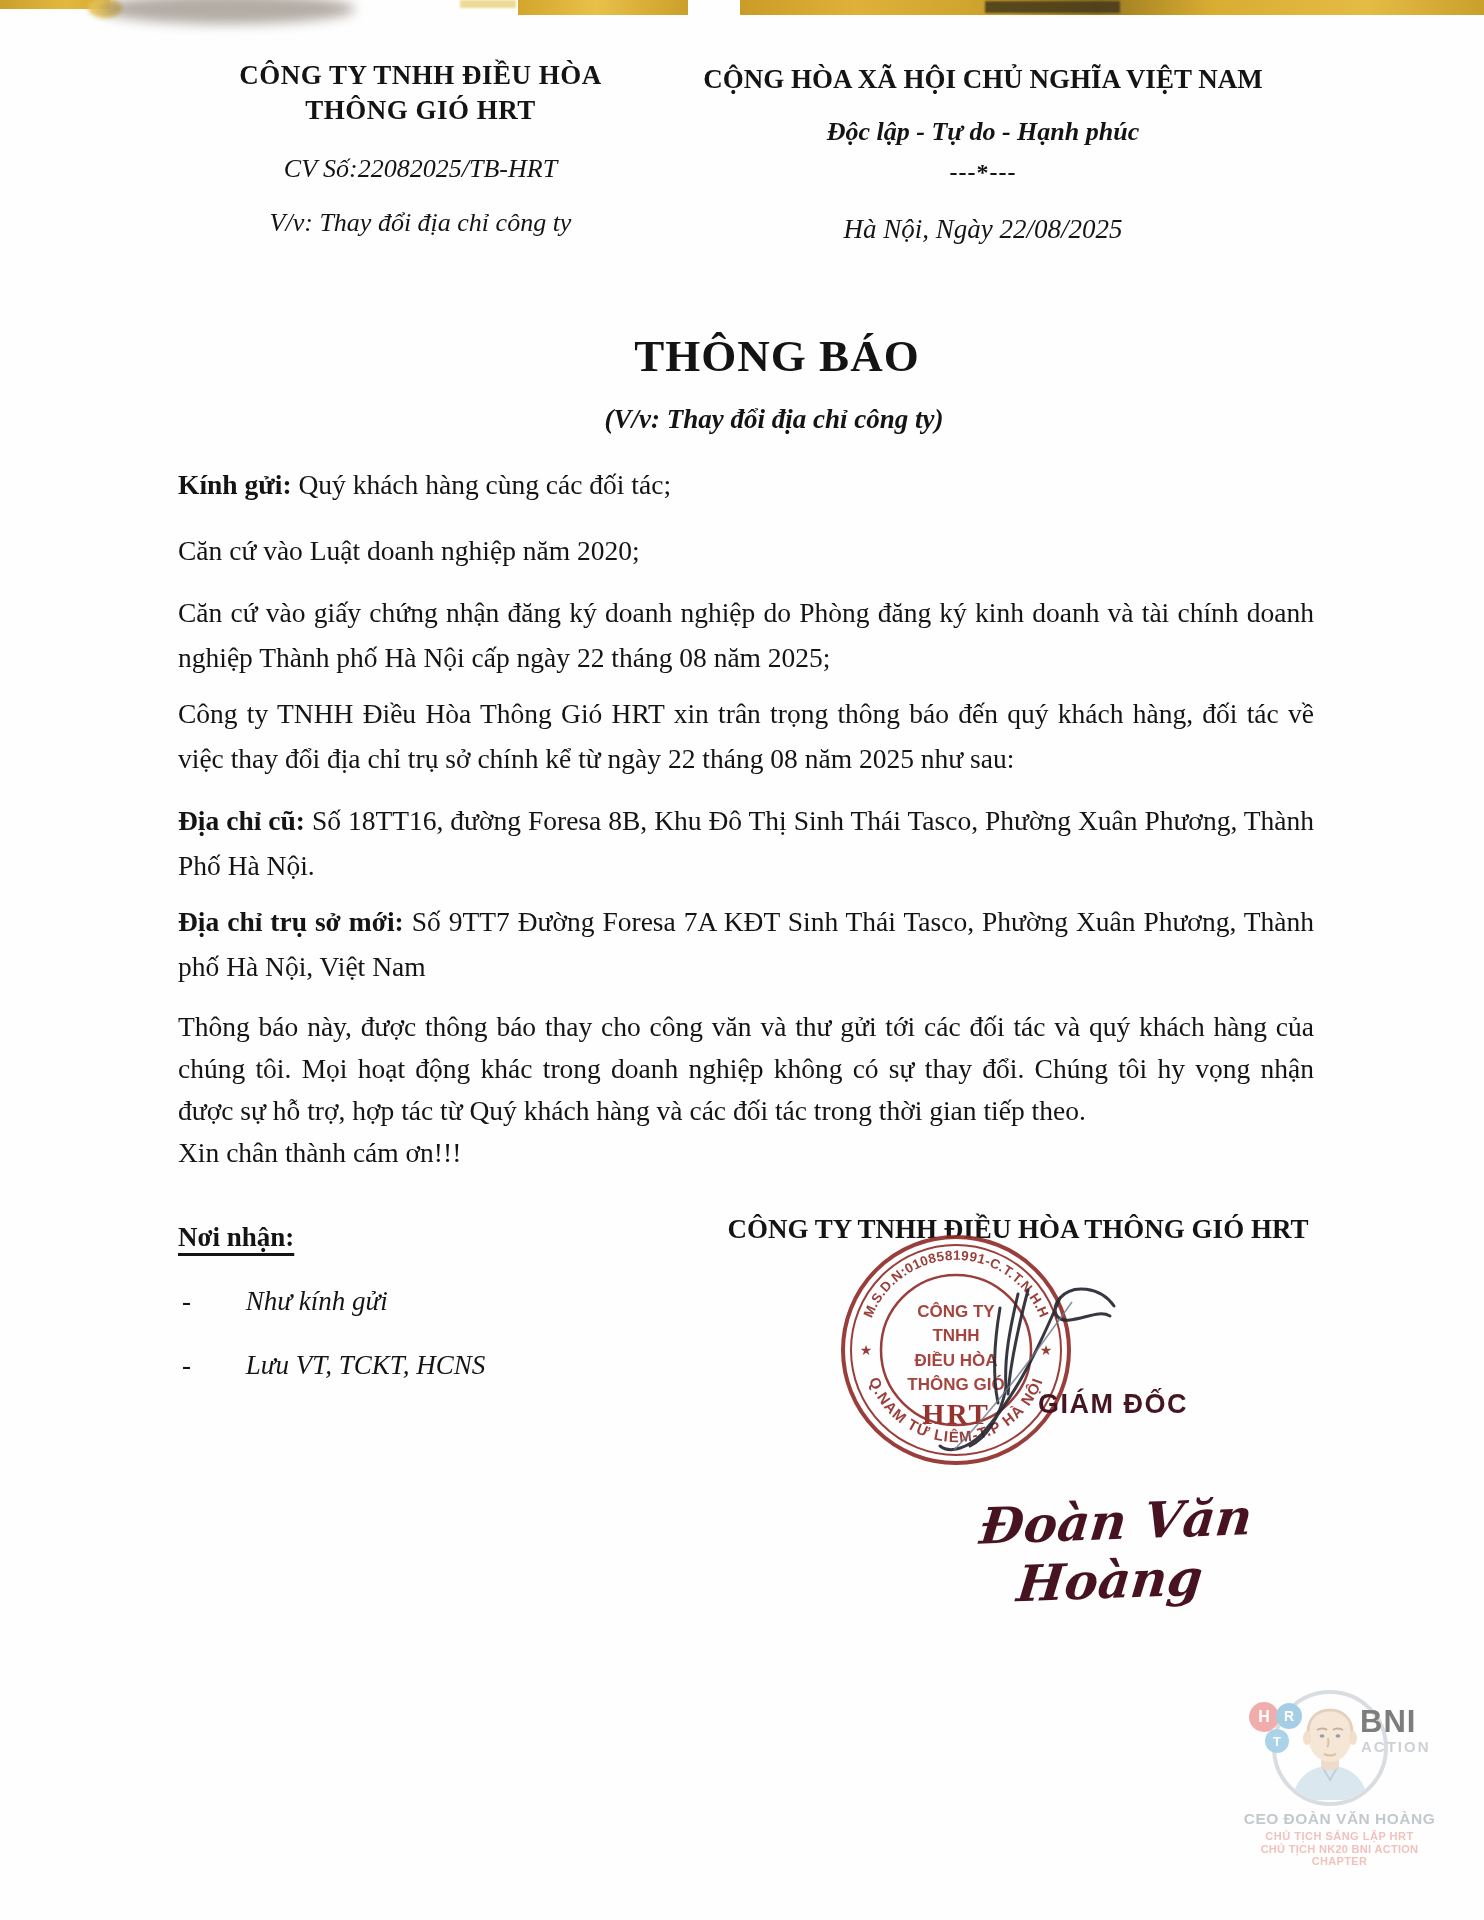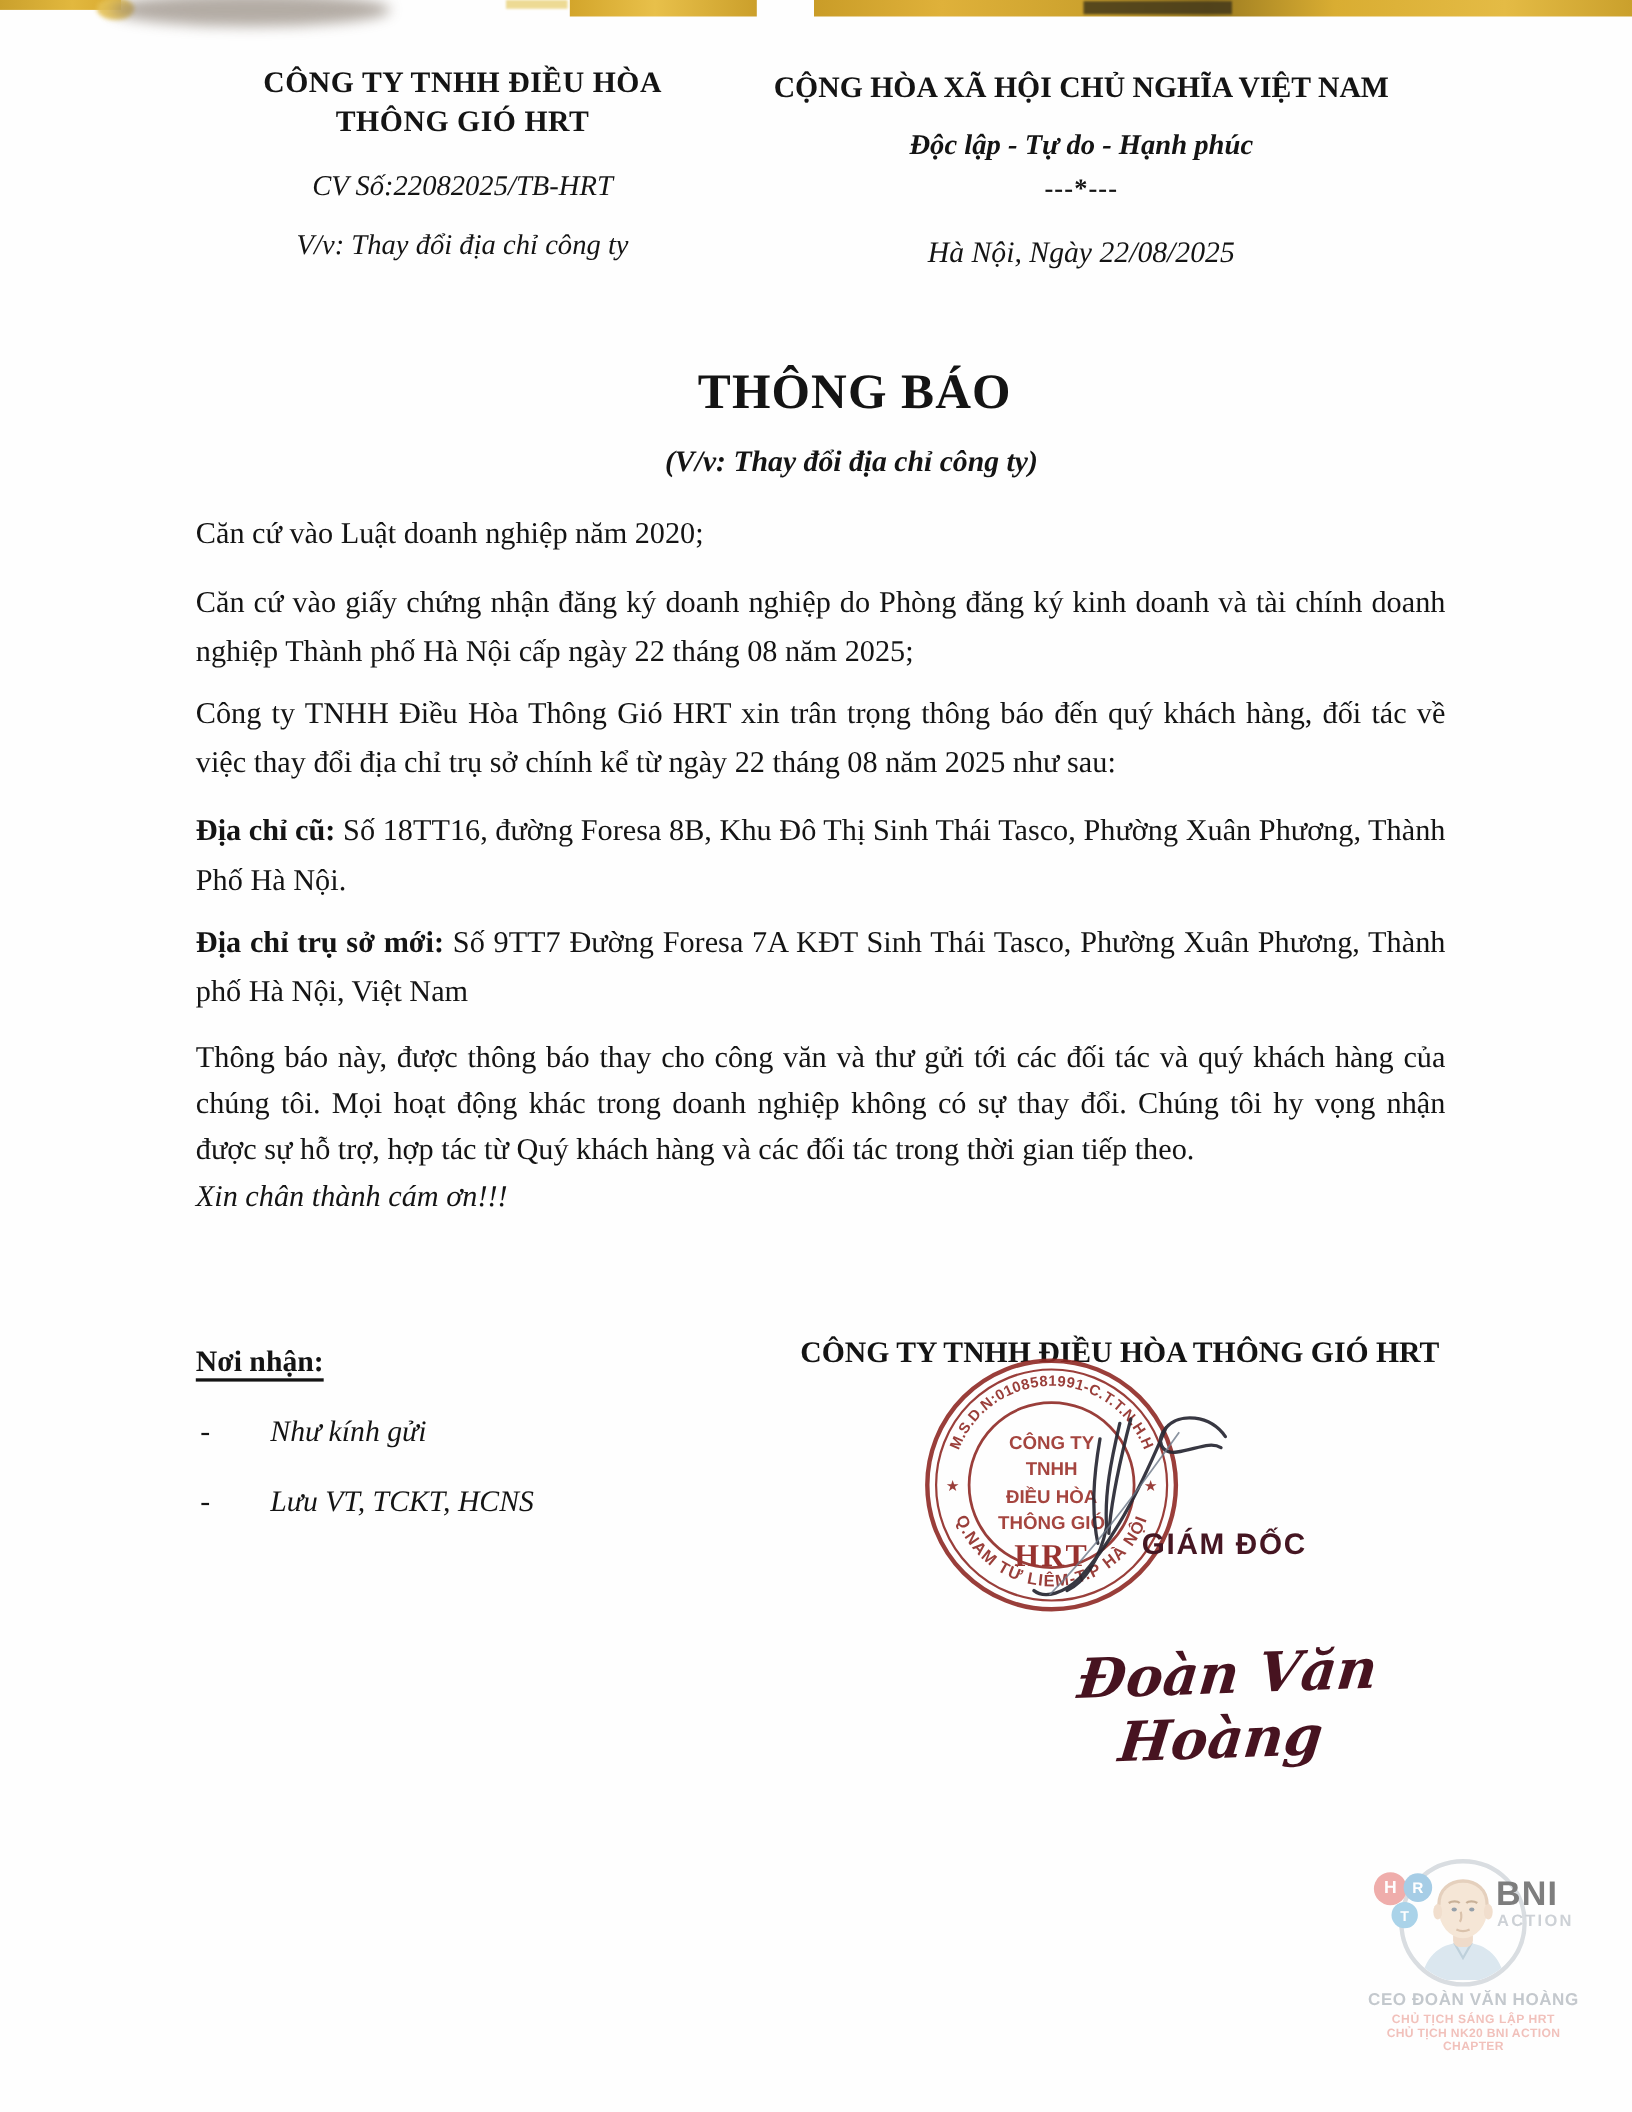--- a/index.html
+++ b/index.html
@@ -41,21 +41,21 @@
   .doc-subtitle { left:0; top:404px; width:1484px; text-align:center;
                font-weight:700; font-style:italic; font-size:27px;padding-left:32px; }
 
   
   .body-text { left:178px; top:462px; width:1136px; font-size:27.5px; }
   .body-text p { margin:0; line-height:45px; text-align:justify; }
   .mb-a { margin-bottom:21px !important; }
   .mb-b { margin-bottom:17px !important; }
   .mb-c { margin-bottom:11px !important; }
   .tight p { line-height:42px; }
-  .nojust { text-align:center;font-style:italic; }
+  .nojust { text-align:center; }
   b.lbl { font-weight:700; }
 
   
   .recipients-label { left:178px; top:1222px; font-weight:700; font-size:27px;
       text-decoration:underline; text-decoration-thickness:2.5px; text-underline-offset:7px; }
   .recipient { font-style:italic; font-size:27px; }
   .recipient .dash { font-style:normal; }
   .recipient .r-label { margin-left:48px; }
   .r1 { left:182px; top:1286px; }
   .r2 { left:182px; top:1350px; }
@@ -119,20 +119,21 @@
     <div class="national1">CỘNG HÒA XÃ HỘI CHỦ NGHĨA VIỆT NAM</div>
     <div class="national2">Độc lập - Tự do - Hạnh phúc</div>
     <div class="separator">---*---</div>
     <div class="dateline">Hà Nội, Ngày 22/08/2025</div>
   </div>
 
   <div class="abs doc-title">THÔNG BÁO</div>
   <div class="abs doc-subtitle">(V/v: Thay đổi địa chỉ công ty)</div>
 
   <div class="abs body-text">
+    <p class="mb-a"><b class="lbl">Kính gửi:</b><span> Quý khách hàng cùng các đối tác;</span></p>
     <p class="mb-b">Căn cứ vào Luật doanh nghiệp năm 2020;</p>
     <p class="mb-c">Căn cứ vào giấy chứng nhận  đăng ký doanh nghiệp do Phòng đăng ký kinh doanh và tài chính doanh nghiệp Thành phố Hà Nội cấp ngày 22 tháng 08 năm 2025;</p>
     <p class="mb-b">Công ty TNHH Điều Hòa Thông Gió HRT xin trân trọng thông báo đến quý khách hàng, đối tác về việc thay đổi địa chỉ trụ sở chính kể từ ngày 22 tháng 08 năm 2025 như sau:</p>
     <p class="mb-c"><b class="lbl">Địa chỉ cũ:</b><span> Số 18TT16, đường Foresa 8B, Khu Đô Thị Sinh Thái Tasco, Phường Xuân Phương, Thành Phố Hà Nội.</span></p>
     <p class="mb-b"><b class="lbl">Địa chỉ trụ sở mới:</b><span> Số 9TT7 Đường Foresa 7A KĐT Sinh Thái Tasco, Phường Xuân Phương, Thành phố Hà Nội, Việt Nam</span></p>
     <div class="tight">
       <p>Thông báo này, được thông báo thay cho công văn và thư gửi tới các đối tác và quý khách hàng của chúng tôi. Mọi hoạt động khác trong doanh nghiệp không có sự thay đổi. Chúng tôi hy vọng nhận được sự hỗ trợ, hợp tác từ Quý khách hàng và các đối tác trong thời gian tiếp theo.</p>
       <p class="nojust">Xin chân thành cám ơn!!!</p>
     </div>
   </div>

